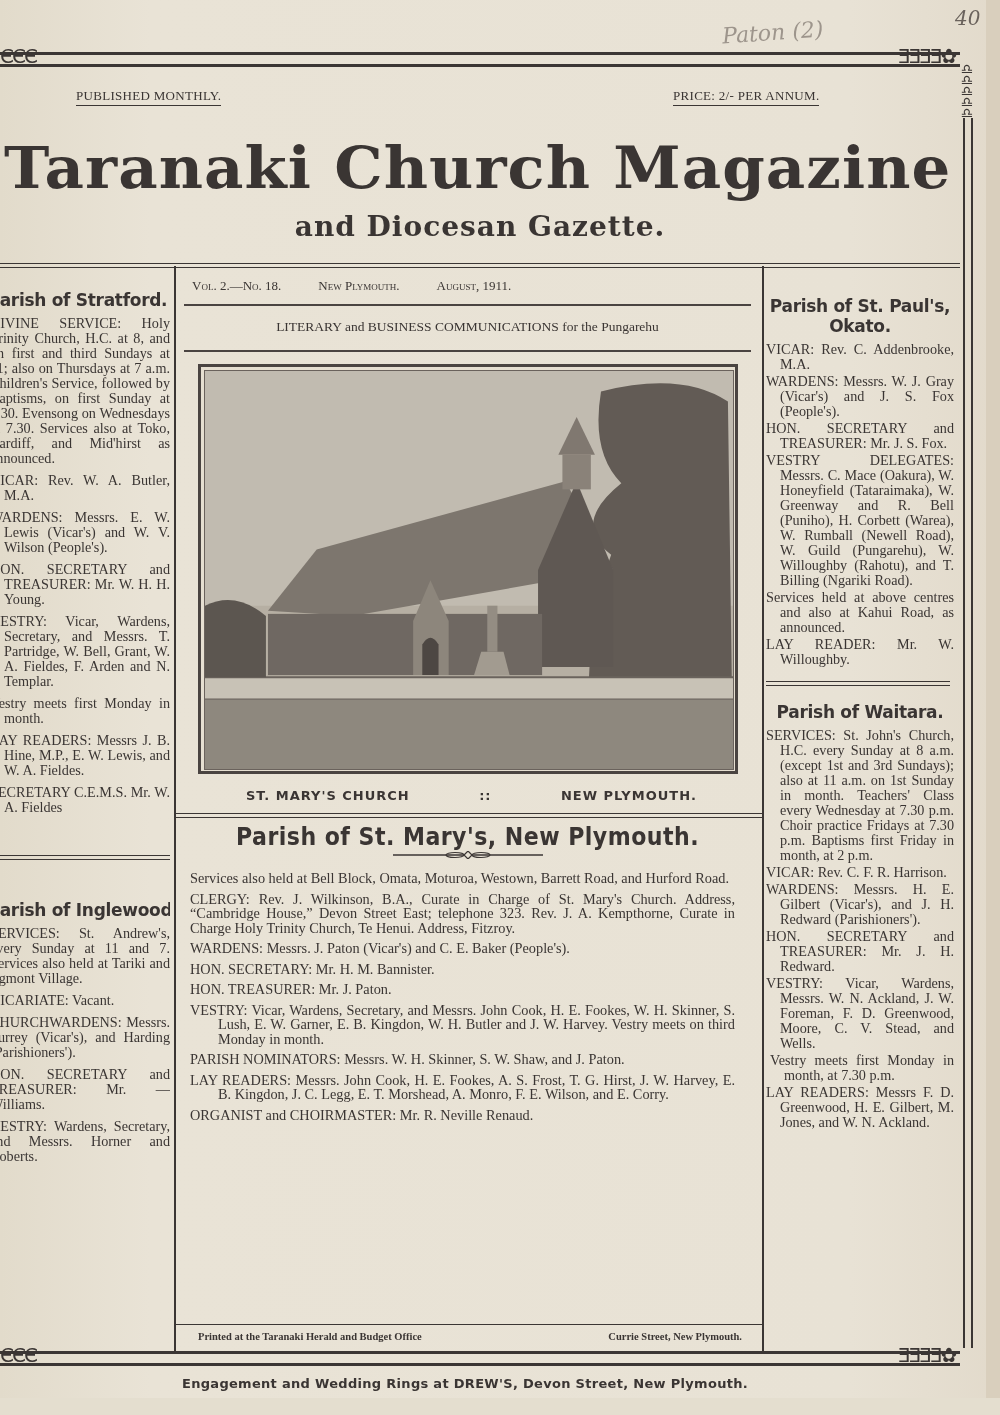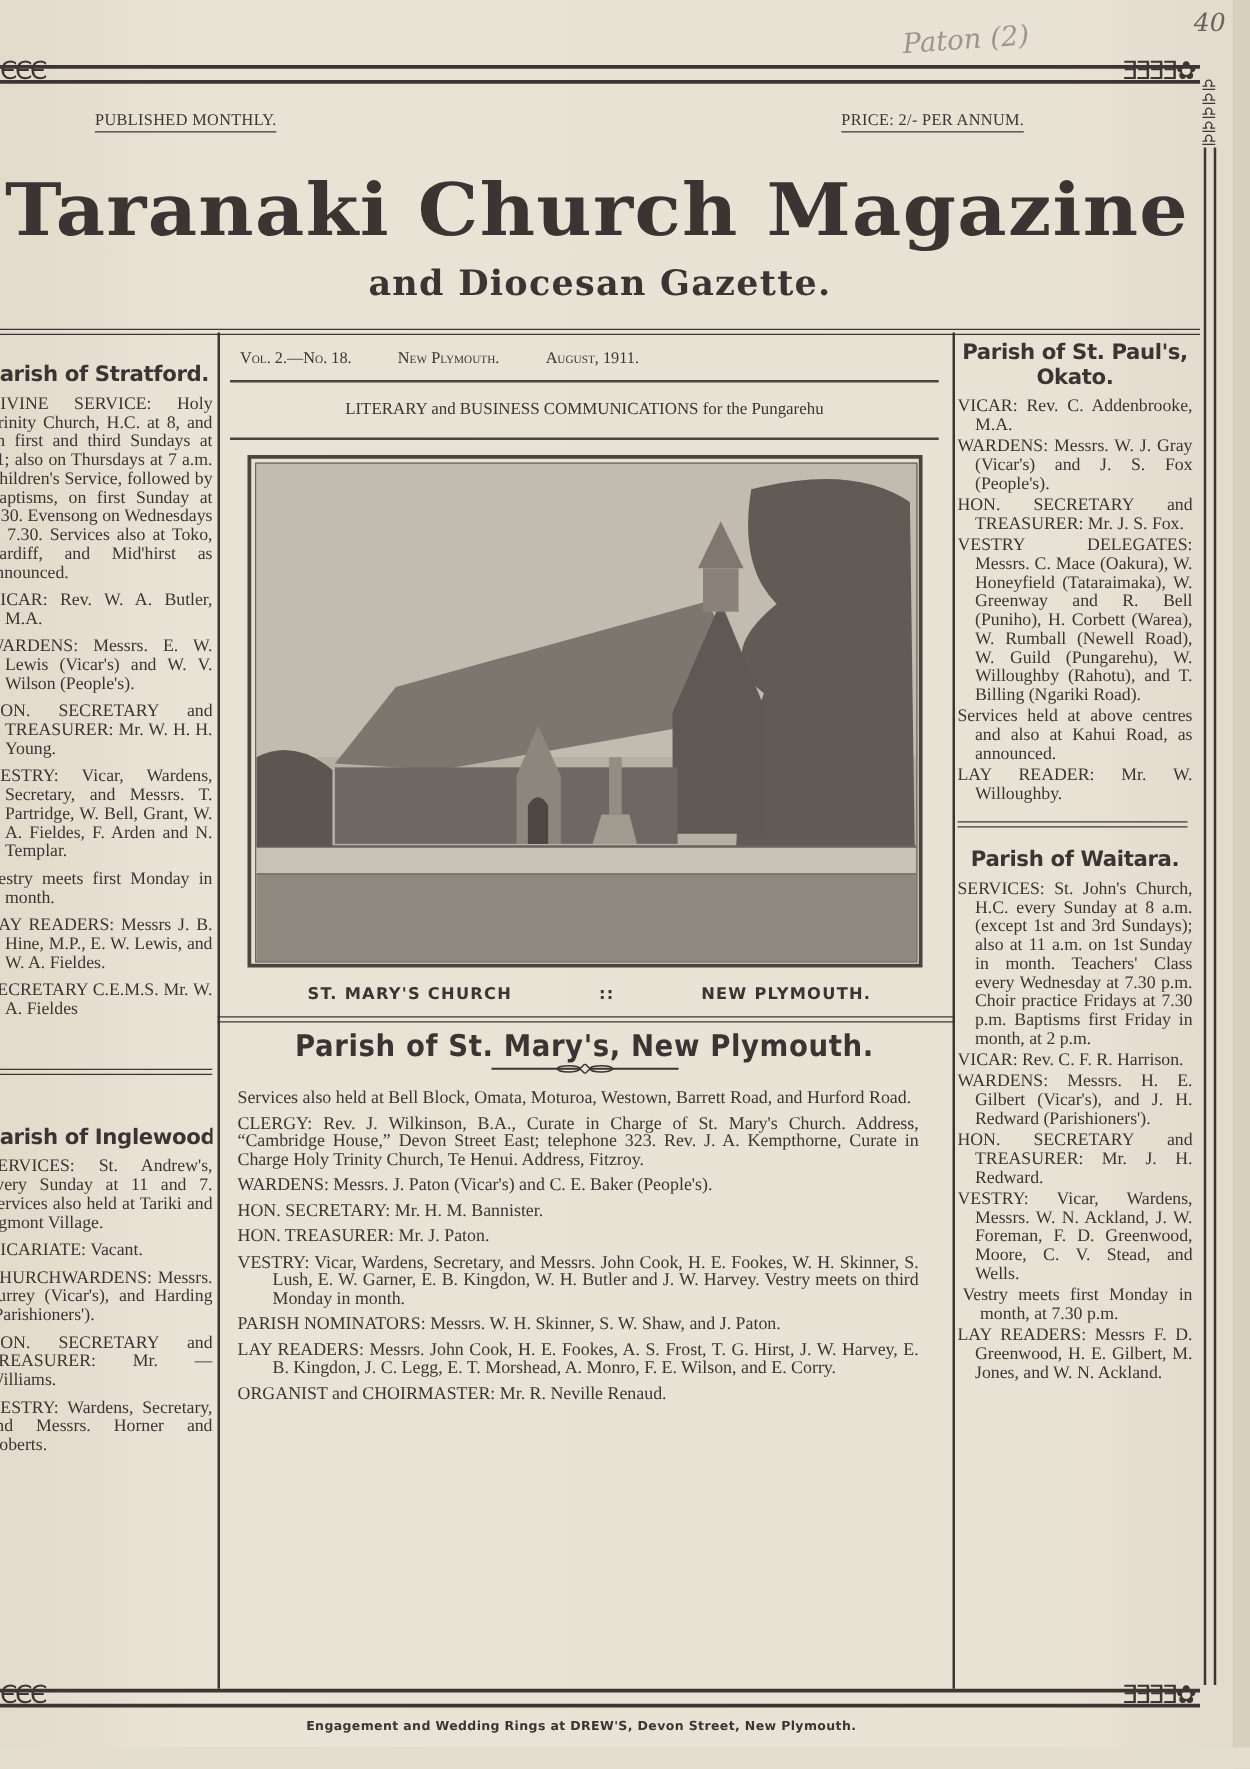--- a/index.html
+++ b/index.html
@@ -26,21 +26,21 @@
   .pub-right{left:673px;}
   .title{position:absolute;left:4px;top:134px;width:940px;font-family:"DejaVu Serif",serif;font-weight:bold;
     font-size:58px;letter-spacing:1px;color:#3a3533;white-space:nowrap;transform:scaleX(1.05);transform-origin:left;}
   .subtitle{position:absolute;left:0;top:210px;width:960px;text-align:center;font-family:"DejaVu Serif",serif;font-weight:bold;font-size:28px;letter-spacing:1px;}
   .hdr-rule{position:absolute;left:0;top:263px;width:960px;height:3px;border-top:1.5px solid #3b3634;border-bottom:1.5px solid #3b3634;}
   .col-line{position:absolute;width:2px;background:#3b3634;}
   .cl1{left:174px;top:266px;height:1085px;}
   .cl2{left:762px;top:266px;height:1085px;}
   .col{position:absolute;font-size:14.2px;line-height:15px;text-align:justify;}
   .left-col{left:0;top:290px;width:170px;overflow:hidden;}
-  .right-col{left:766px;top:272px;width:188px;}
+  .right-col{left:766px;top:296px;width:188px;}
   .center-col{left:180px;top:270px;width:575px;}
   .col p{margin:0 0 7px 0;}
   .hang{padding-left:14px;text-indent:-14px;}
   .left-col p{margin-left:-10px;}
   .parish-head{font-family:"DejaVu Sans",sans-serif;font-weight:bold;font-size:17px;line-height:20px;margin:0 0 6px 0;letter-spacing:-0.3px;white-space:nowrap;}
   .left-col .parish-head{margin-left:-12px;}
   .right-col .parish-head{text-align:center;}
   .dbl{height:3px;border-top:1.5px solid #3b3634;border-bottom:1.5px solid #3b3634;margin:10px 0 16px 0;}
   .vol{display:flex;justify-content:flex-start;font-size:13px;font-variant:small-caps;padding:8px 10px 0 12px;height:20px;gap:37px;}
   .thick{height:2px;background:#4a4441;margin:6px 4px;}
@@ -49,21 +49,21 @@
   .photo-inner{position:relative;width:100%;height:100%;border:1px solid #6a625c;overflow:hidden;background:#b8b0a4;}
   .caption{font-family:"DejaVu Sans",sans-serif;font-weight:bold;font-size:13px;letter-spacing:1px;display:flex;justify-content:space-between;padding:14px 58px 0 66px;}
   .cap-rule{height:3px;border-top:1.5px solid #3b3634;border-bottom:1.5px solid #3b3634;margin:10px 0 0 -6px;width:590px;}
   .mary-head{text-align:center;font-family:"DejaVu Sans",sans-serif;font-weight:bold;font-size:24px;margin-top:12px;letter-spacing:0.5px;transform:scaleX(0.92);}
   .flourish{display:block;margin:6px auto 12px auto;}
   .center-body{padding:0 20px 0 10px;font-size:14.3px;line-height:14.5px;}
   .center-body p{margin:0 0 6px 0;}
   .center-body .hang{padding-left:28px;text-indent:-28px;}
   .printed{position:absolute;left:176px;top:1324px;width:586px;border-top:1.5px solid #3b3634;display:flex;justify-content:space-between;
     font-size:10.5px;font-weight:bold;padding:6px 20px 0 22px;box-sizing:border-box;}
-  .ad{position:absolute;left:0;top:1376px;width:930px;text-align:center;font-family:"DejaVu Sans",sans-serif;font-weight:bold;font-size:10px;letter-spacing:0.3px;}
+  .ad{position:absolute;left:0;top:1376px;width:930px;text-align:center;font-family:"DejaVu Sans",sans-serif;font-weight:bold;font-size:13px;letter-spacing:0.3px;}
   .bottom-shade{position:absolute;left:0;top:1398px;width:1000px;height:17px;background:#e4decf;}
 </style>
 </head>
 <body>
 
 <div class="page">
   <div class="right-strip"></div>
 
   <div class="handwriting hw1">Paton (2)</div>
   <div class="handwriting hw2">40</div>
@@ -189,20 +189,24 @@
     <div class="parish-head">Parish of Waitara.</div>
     <p class="hang" style="margin-bottom:2px">SERVICES: St. John's Church, H.C. every Sunday at 8 a.m. (except 1st and 3rd Sundays); also at 11 a.m. on 1st Sunday in month. Teachers' Class every Wednesday at 7.30 p.m. Choir practice Fridays at 7.30 p.m. Baptisms first Friday in month, at 2 p.m.</p>
     <p class="hang" style="margin-bottom:2px">VICAR: Rev. C. F. R. Harrison.</p>
     <p class="hang" style="margin-bottom:2px">WARDENS: Messrs. H. E. Gilbert (Vicar's), and J. H. Redward (Parishioners').</p>
     <p class="hang" style="margin-bottom:2px">HON. SECRETARY and TREASURER: Mr. J. H. Redward.</p>
     <p class="hang" style="margin-bottom:2px">VESTRY: Vicar, Wardens, Messrs. W. N. Ackland, J. W. Foreman, F. D. Greenwood, Moore, C. V. Stead, and Wells.</p>
     <p class="hang" style="margin-bottom:2px;padding-left:18px">Vestry meets first Monday in month, at 7.30 p.m.</p>
     <p class="hang" style="margin-bottom:2px">LAY READERS: Messrs F. D. Greenwood, H. E. Gilbert, M. Jones, and W. N. Ackland.</p>
   </div>
 
+  <div class="printed">
+    <span>Printed at the Taranaki Herald and Budget Office</span>
+    <span>Currie Street, New Plymouth.</span>
+  </div>
 
   <div class="rule-bot"></div>
   <div class="orn orn-bl">ЄЄЄ</div>
   <div class="orn orn-br">ƎƎƎƎ✿</div>
 
   <div class="ad">Engagement and Wedding Rings at DREW'S, Devon Street, New Plymouth.</div>
   <div class="bottom-shade"></div>
 </div>
 
 </body></html>

